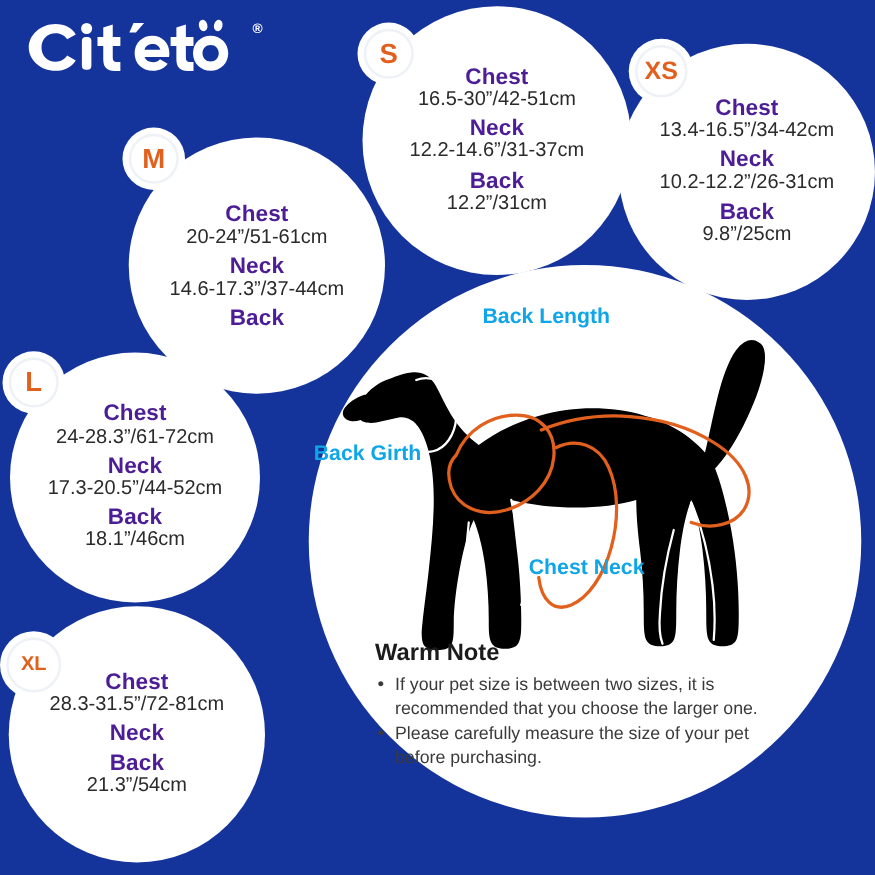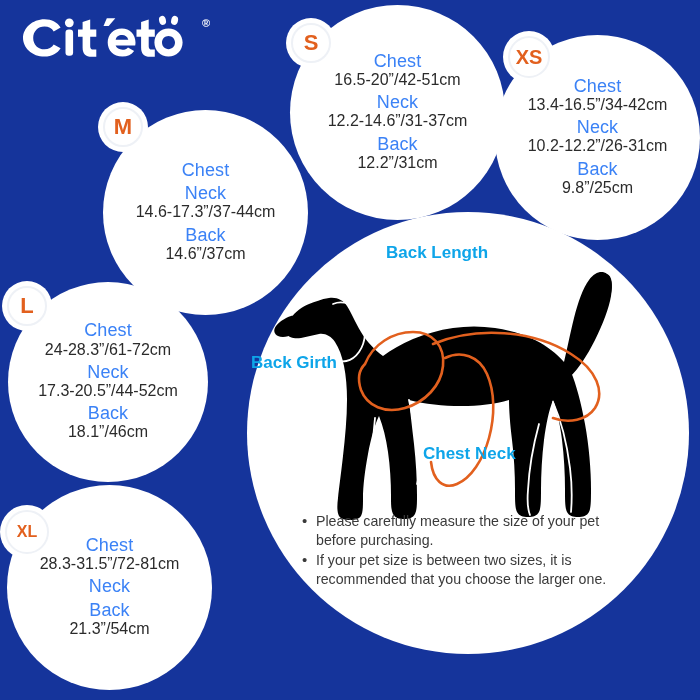--- a/index.html
+++ b/index.html
@@ -34,22 +34,22 @@
     display:flex;
     flex-direction:column;
     align-items:center;
     justify-content:center;
     text-align:center;
     z-index:10;
   }
   .bubble .lines { width:100%; padding:0 6px; }
 
   .lbl {
-    color:#3b82f6;
-    font-weight:400;
+    color:#4c1d95;
+    font-weight:700;
     letter-spacing:.1px;
     line-height:1.12;
   }
   .val {
     color:#2b2b2b;
     line-height:1.14;
     white-space:nowrap;
   }
 
   
@@ -304,21 +304,21 @@
   </svg>
 </div>
 
 <div class="meas-label" id="lbl-back">Back Length</div>
 <div class="meas-label" id="lbl-neck">Back Girth</div>
 <div class="meas-label" id="lbl-chest">Chest Neck</div>
 
 <div class="bubble b-s">
   <div class="lines">
     <div class="lbl">Chest</div>
-    <div class="val">16.5-20”/42-51cm</div>
+    <div class="val">16.5-30”/42-51cm</div>
     <div class="lbl">Neck</div>
     <div class="val">12.2-14.6”/31-37cm</div>
     <div class="lbl">Back</div>
     <div class="val">12.2”/31cm</div>
   </div>
 </div>
 <div class="badge badge-s">S</div>
 
 <div class="bubble b-xs">
   <div class="lines">
@@ -328,24 +328,24 @@
     <div class="val">10.2-12.2”/26-31cm</div>
     <div class="lbl">Back</div>
     <div class="val">9.8”/25cm</div>
   </div>
 </div>
 <div class="badge badge-xs">XS</div>
 
 <div class="bubble b-m">
   <div class="lines">
     <div class="lbl">Chest</div>
+    <div class="val">20-24”/51-61cm</div>
     <div class="lbl">Neck</div>
     <div class="val">14.6-17.3”/37-44cm</div>
     <div class="lbl">Back</div>
-    <div class="val">14.6”/37cm</div>
   </div>
 </div>
 <div class="badge badge-m">M</div>
 
 <div class="bubble b-l">
   <div class="lines">
     <div class="lbl">Chest</div>
     <div class="val">24-28.3”/61-72cm</div>
     <div class="lbl">Neck</div>
     <div class="val">17.3-20.5”/44-52cm</div>
@@ -360,17 +360,18 @@
     <div class="lbl">Chest</div>
     <div class="val">28.3-31.5”/72-81cm</div>
     <div class="lbl">Neck</div>
     <div class="lbl">Back</div>
     <div class="val">21.3”/54cm</div>
   </div>
 </div>
 <div class="badge badge-xl">XL</div>
 
 <div id="warm-note">
+  <div class="wn-title">Warm Note</div>
   <ul>
+    <li>If your pet size is between two sizes, it is recommended that you choose the larger one.</li>
     <li>Please carefully measure the size of your pet before purchasing.</li>
-    <li>If your pet size is between two sizes, it is recommended that you choose the larger one.</li>
   </ul>
 </div>
 
 </body></html>

